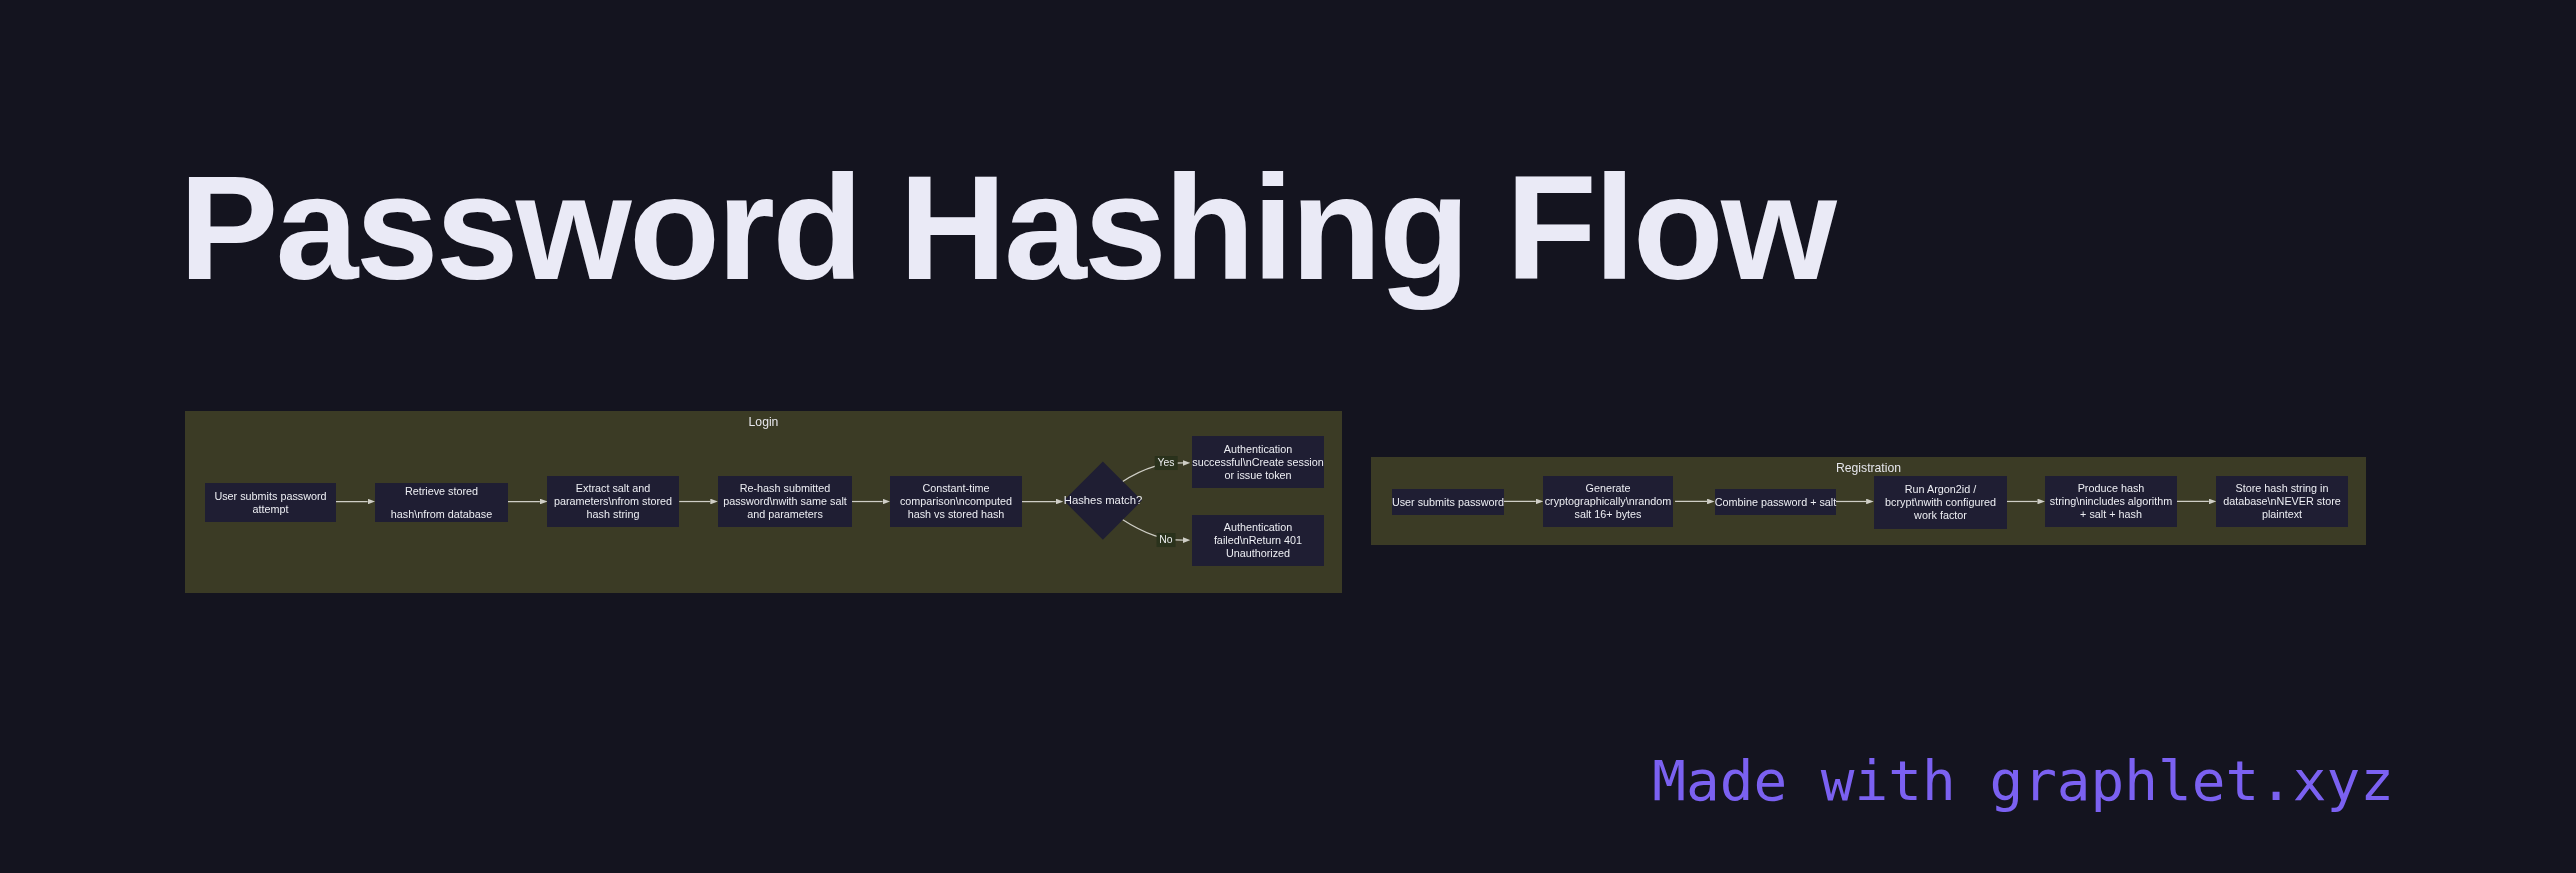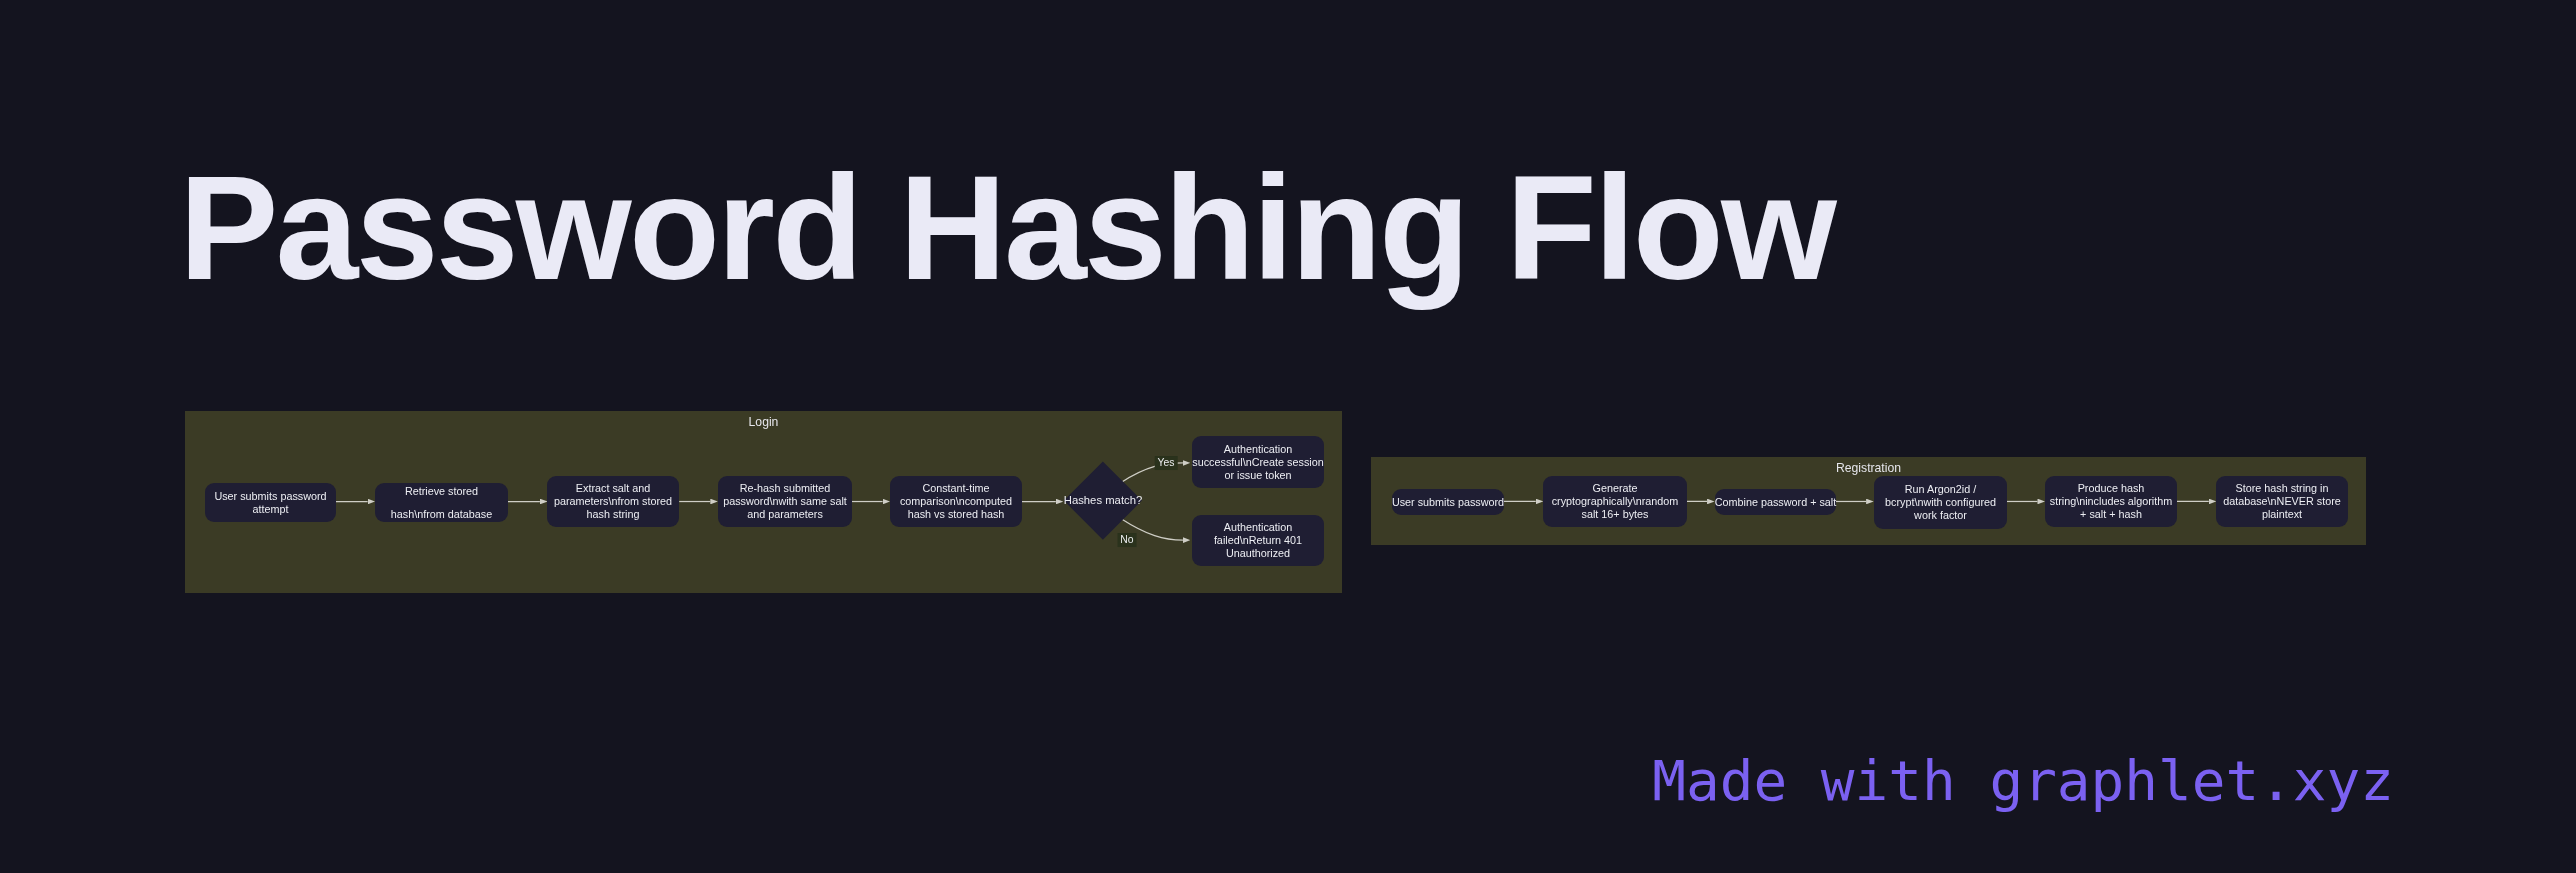--- a/index.html
+++ b/index.html
@@ -33,44 +33,44 @@
 
   .group-label{position:absolute;top:3.8px;left:0;width:100%;text-align:center;
                font-size:12.2px;color:#e6e6ec;line-height:14px;}
 
   .edges{position:absolute;left:0;top:0;display:block;}
   .edge{stroke:var(--edge-stroke);stroke-width:1.3;fill:none;}
   .diamond-shape{fill:var(--node-fill);}
 
   .node{position:absolute;background:var(--node-fill);color:var(--node-text);
         display:flex;flex-direction:column;justify-content:center;align-items:center;
-        text-align:center;border-radius:9px;}
+        text-align:center;border-radius:0;}
   .node .nl{font-size:10.8px;line-height:13px;white-space:nowrap;}
 
   
   .n-l1{left:20px;  top:72px; width:131px;height:39px;}
   .n-l2{left:190px; top:72px; width:133px;height:39px;gap:10px;}
   .n-l3{left:362px; top:65px; width:132px;height:51px;}
   .n-l4{left:533px; top:65px; width:134px;height:51px;}
   .n-l5{left:705px; top:65px; width:132px;height:51px;}
   .n-l7{left:1007px;top:25.4px; width:132px;height:52px;}
   .n-l8{left:1007px;top:104px;width:132px;height:51px;}
 
   .diamond-label{position:absolute;left:918px;top:89px;transform:translate(-50%,-50%);
                  color:var(--node-text);font-size:11.3px;white-space:nowrap;}
 
   .edge-chip{position:absolute;transform:translate(-50%,-50%);
              background:var(--edge-label-fill);color:#eceef0;
              font-size:10.4px;line-height:12.2px;padding:0.9px 2.8px;white-space:nowrap;}
   .chip-yes{left:981px;top:52px;}
-  .chip-no{left:942px;top:129px;text-align:center;}
+  .chip-no{left:981px;top:129px;text-align:center;}
 
   
   .n-r1{left:21px; top:32px;width:112px;height:26px;}
-  .n-r2{left:172px;top:19px;width:144px;height:51px;}
+  .n-r2{left:172px;top:19px;width:130px;height:51px;}
   .n-r3{left:344px;top:32px;width:121px;height:26px;}
   .n-r4{left:503px;top:19px;width:133px;height:53px;}
   .n-r5{left:674px;top:19px;width:132px;height:51px;}
   .n-r6{left:845px;top:19px;width:132px;height:51px;}
 </style>
 </head>
 <body>
 
 <div class="page">
 

